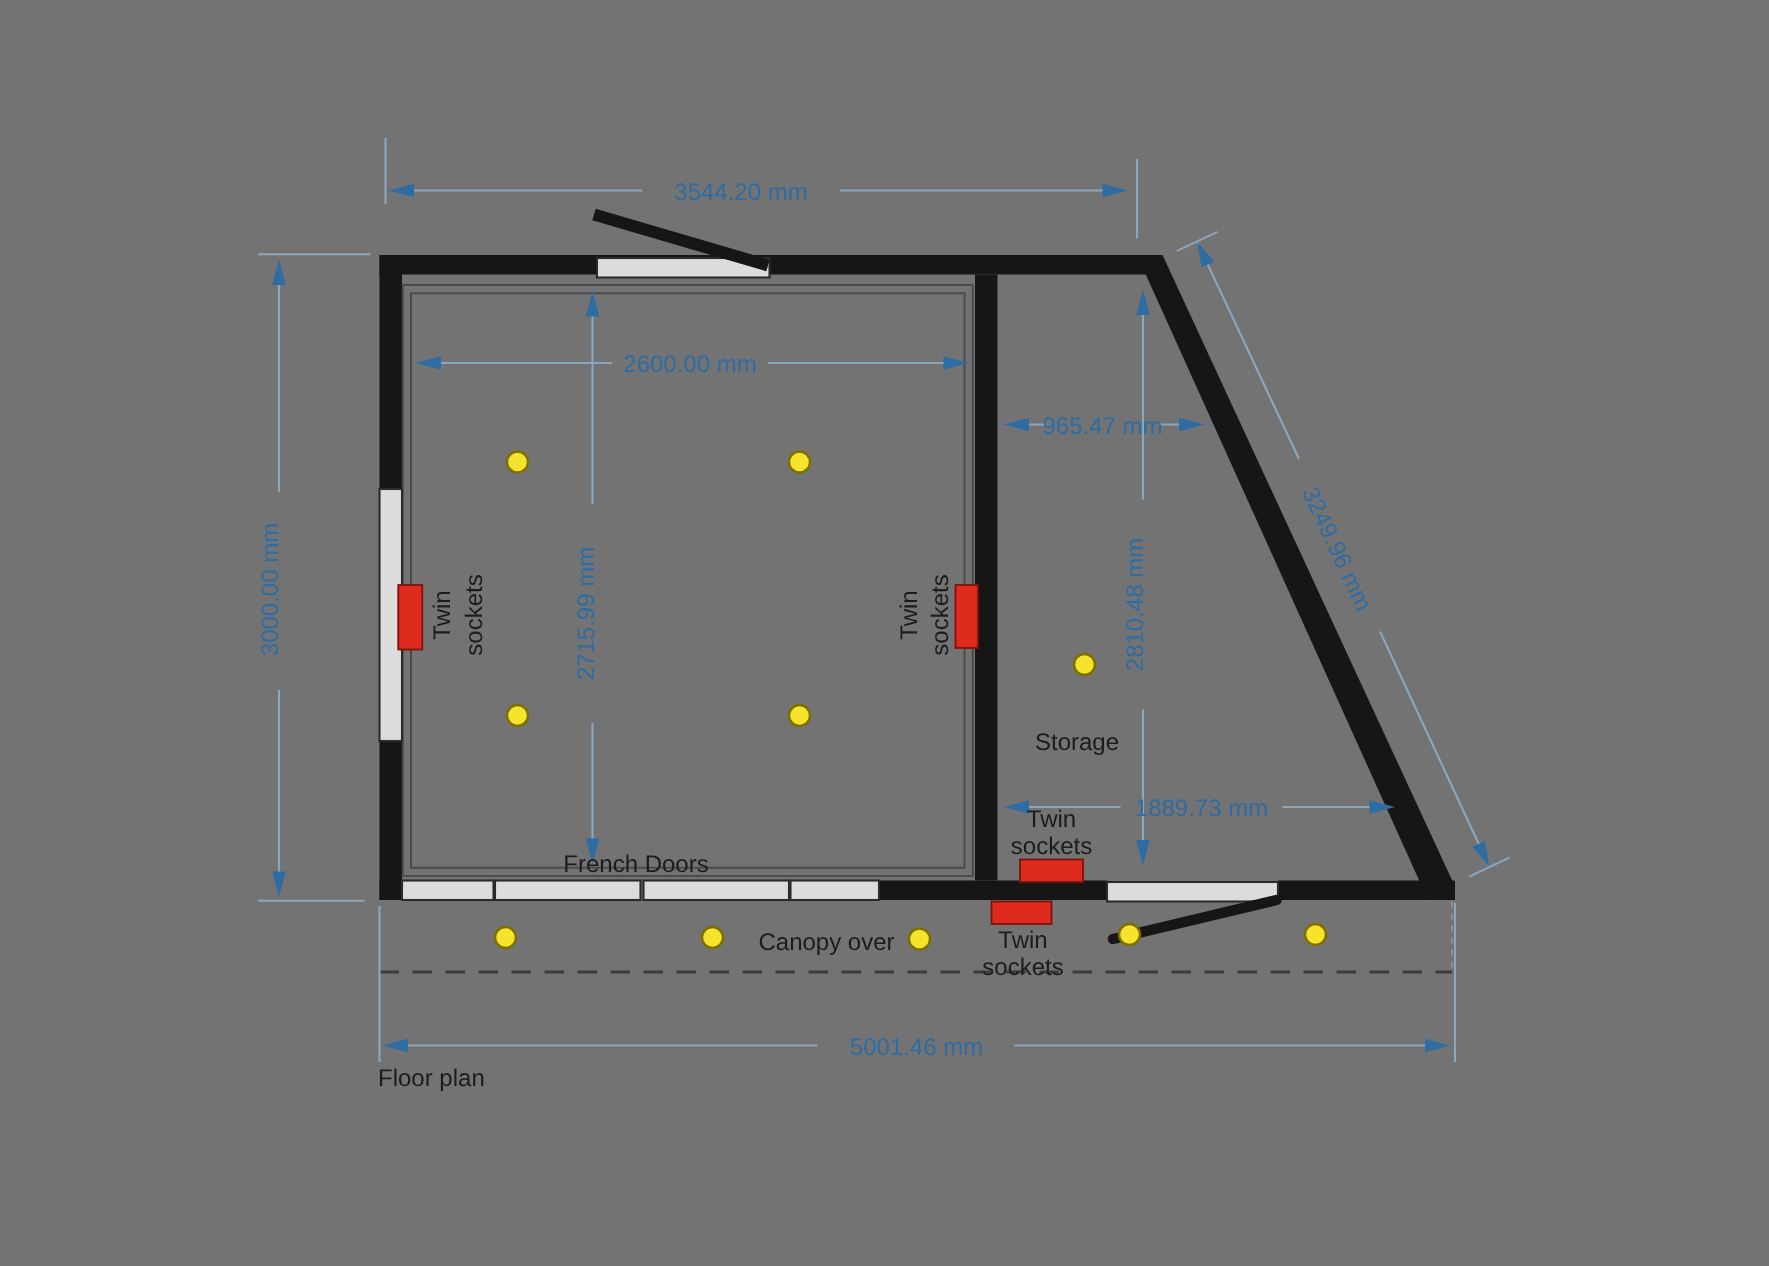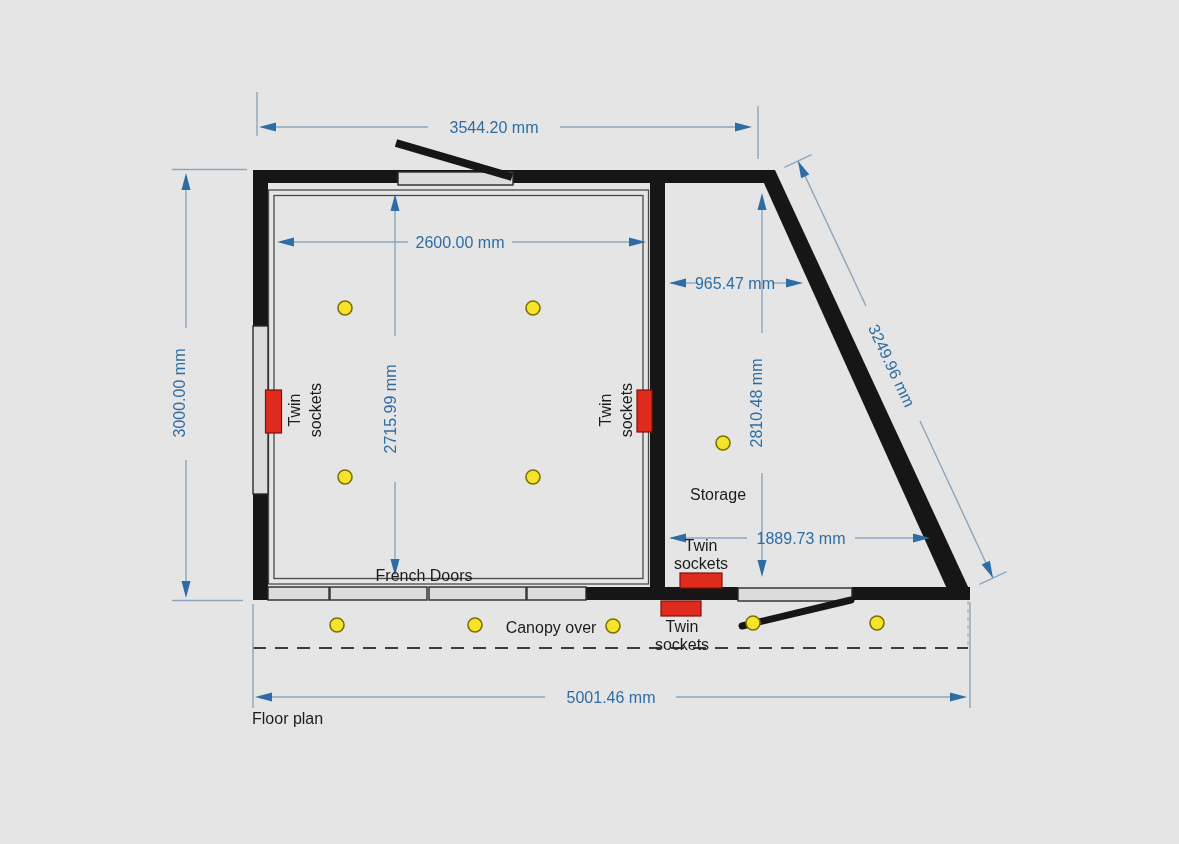--- a/index.html
+++ b/index.html
@@ -1,16 +1,16 @@
 <!DOCTYPE html>
 <html><head>
 <meta charset="utf-8">
 <style>
   html,body{margin:0;padding:0;background:#ffffff;}
-  .page{position:relative;width:1179px;height:844px;background:#e5e5e5;overflow:hidden;
+  .page{position:relative;width:1179px;height:844px;background:#737373;overflow:hidden;
         font-family:"Liberation Sans",sans-serif;}
   svg text{font-family:"Liberation Sans",sans-serif;}
   .dim-line{stroke:#8ba6bf;stroke-width:1.4;fill:none;}
   .dim-arrow{fill:#2e6da4;stroke:none;}
   .dim-text{fill:#2e6da4;font-size:16px;}
   .label-text{fill:#1c1c1c;font-size:16px;}
   .wall{fill:#161616;stroke:none;}
   .panel{fill:#dcdcdc;stroke:#2b2b2b;stroke-width:1.4;}
   .lining{fill:none;stroke:#4a4a4a;stroke-width:1.3;}
   .socket{fill:#df2b1e;stroke:#7e120a;stroke-width:1.2;}

